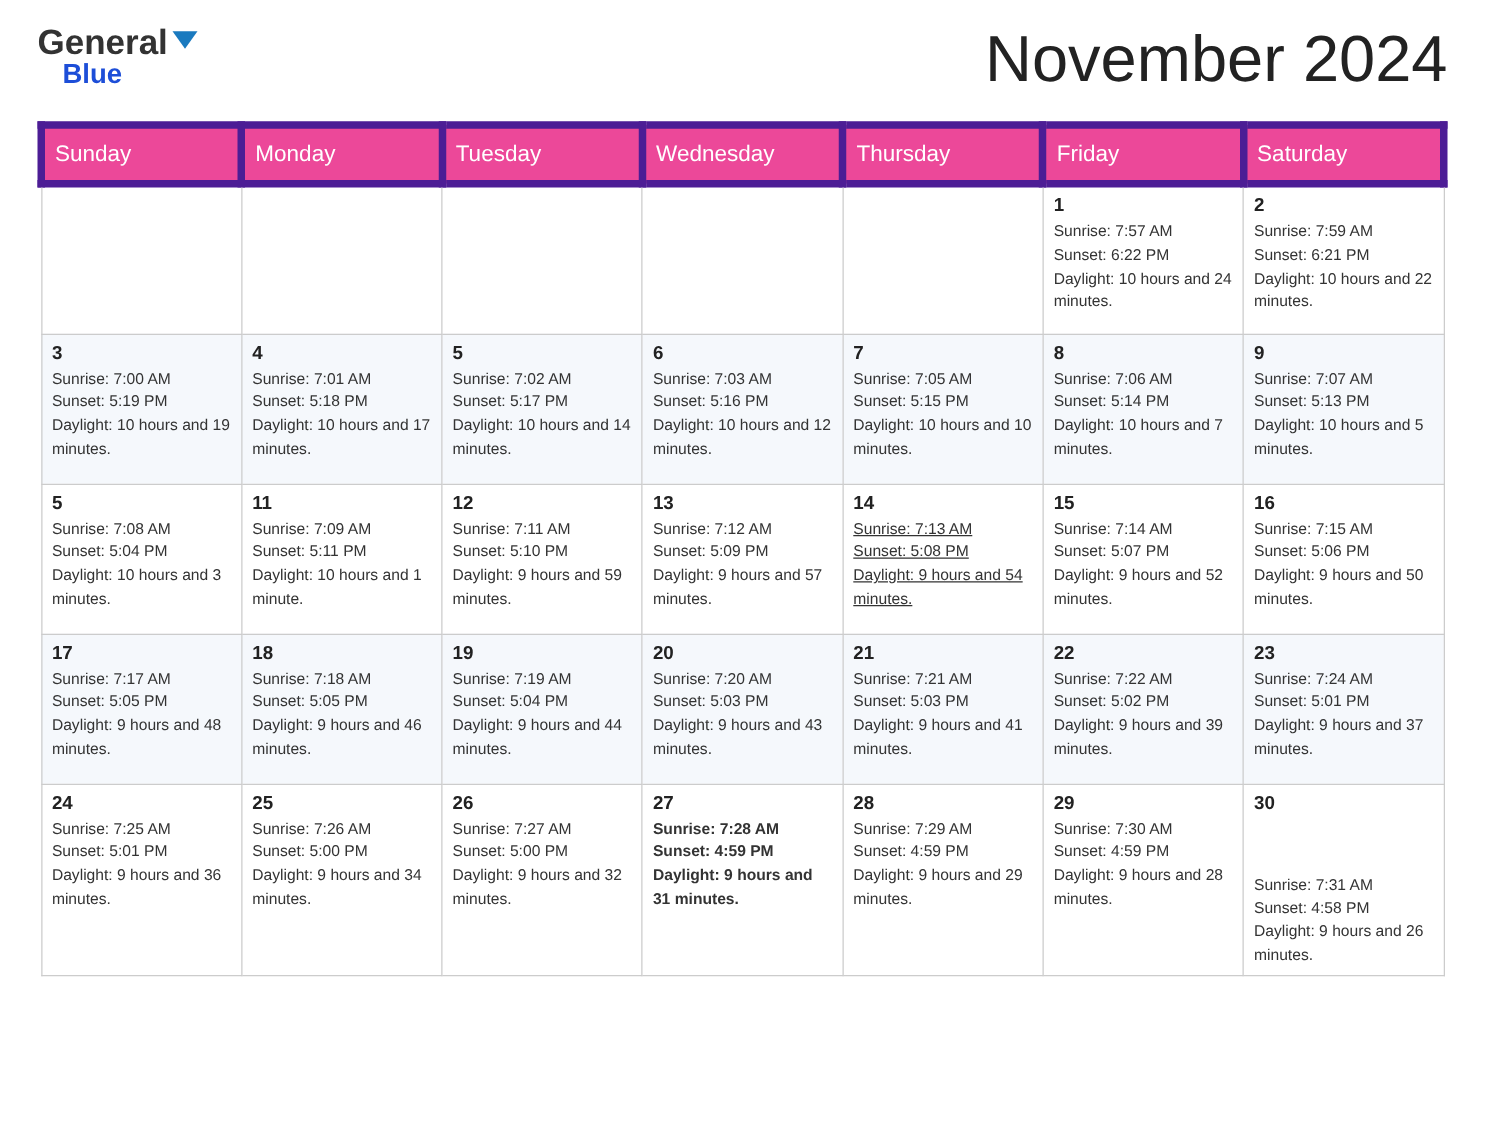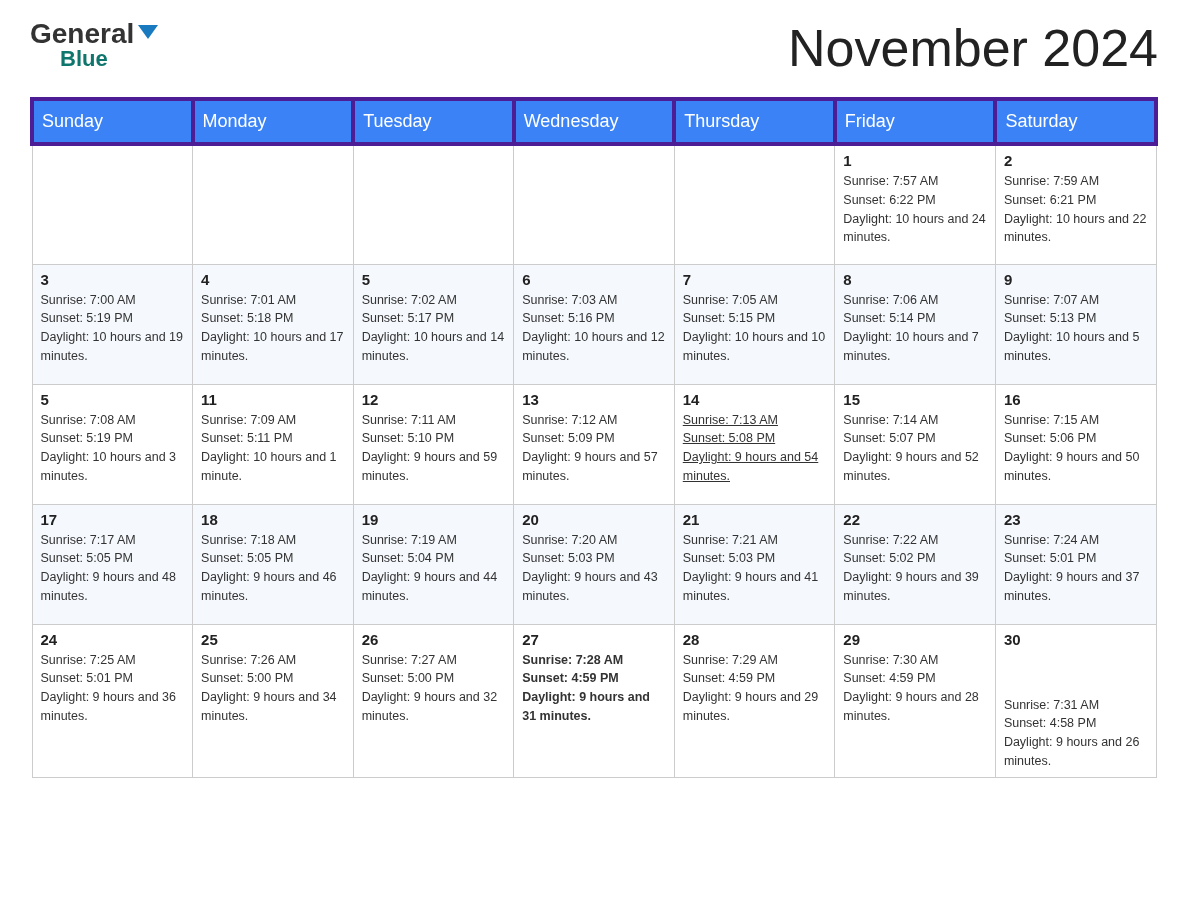--- a/index.html
+++ b/index.html
@@ -23,22 +23,22 @@
     }
     .logo-general {
       font-size: 28px;
       font-weight: bold;
       color: #333;
       line-height: 1;
     }
     .logo-blue {
       font-size: 22px;
       font-weight: bold;
-      color: #0f766e;
-      margin-left: 30px;
+      color: #1d4ed8;
+      margin-left: 20px;
       line-height: 1;
     }
     .logo-triangle {
       display: inline-block;
       width: 0;
       height: 0;
       border-left: 10px solid transparent;
       border-right: 10px solid transparent;
       border-top: 14px solid #1a7abf;
       margin-left: 4px;
@@ -59,27 +59,27 @@
       font-size: 22px;
       color: #333;
       margin-top: 4px;
     }
     .calendar {
       width: 100%;
       border-collapse: collapse;
       border: 1px solid #1a6fa0;
     }
     .calendar th {
-      background-color: #3b82f6;
+      background-color: #ec4899;
       color: #ffffff;
       font-size: 18px;
       font-weight: normal;
       padding: 10px 8px;
       text-align: left;
-      border: 4px solid #4c1d95;
+      border: 6px solid #4c1d95;
     }
     .calendar td {
       vertical-align: top;
       padding: 6px 8px;
       border: 1px solid #cccccc;
       width: calc(100% / 7);
       min-height: 110px;
       font-size: 13px;
       color: #333;
       background: #fff;
@@ -195,21 +195,21 @@
           <span class="day-number">9</span>
           <div class="day-info" style="white-space: pre-line;">Sunrise: 7:07 AM
 Sunset: 5:13 PM
 Daylight: 10 hours and 5 minutes.</div>
         </td>
       </tr>
       <tr>
         <td>
           <span class="day-number">5</span>
           <div class="day-info" style="white-space: pre-line;">Sunrise: 7:08 AM
-Sunset: 5:19 PM
+Sunset: 5:04 PM
 Daylight: 10 hours and 3 minutes.</div>
         </td>
         <td>
           <span class="day-number">11</span>
           <div class="day-info" style="white-space: pre-line;">Sunrise: 7:09 AM
 Sunset: 5:11 PM
 Daylight: 10 hours and 1 minute.</div>
         </td>
         <td>
           <span class="day-number">12</span>

